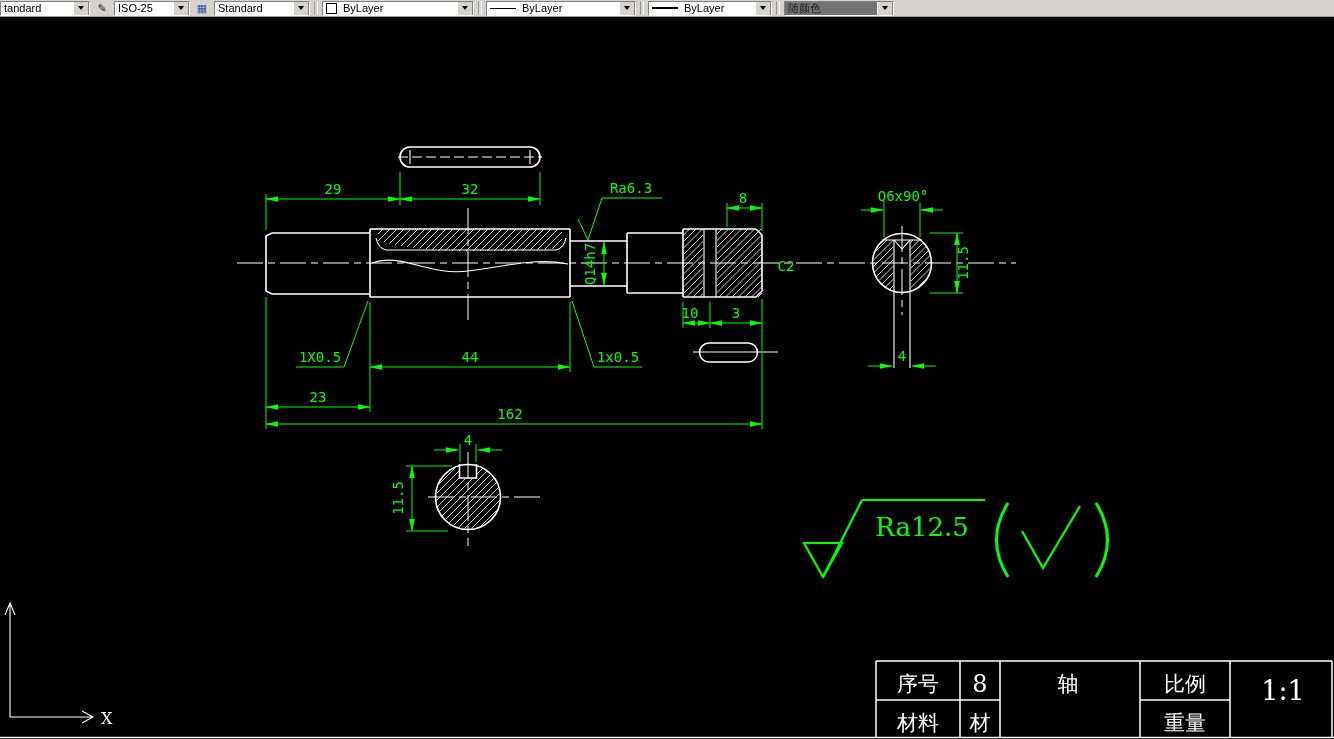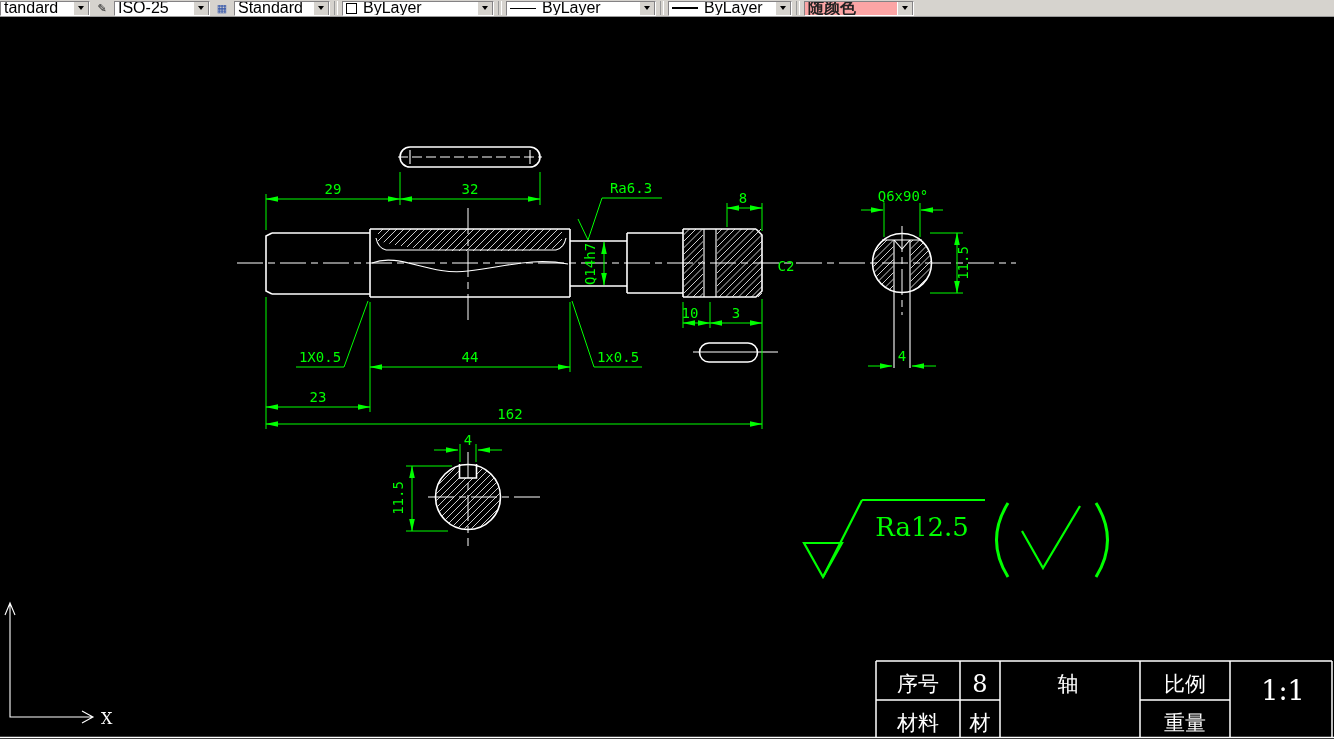--- a/index.html
+++ b/index.html
@@ -3,33 +3,33 @@
 <meta charset="utf-8">
 <style>
   html,body{margin:0;padding:0;background:#000;width:1334px;height:739px;overflow:hidden;
     font-family:"Liberation Sans",sans-serif;}
   .app{position:relative;width:1334px;height:739px;background:#000;}
   
   .toolbar{position:absolute;top:0;left:0;width:1334px;height:17px;background:#d6d3ce;
     display:flex;align-items:center;box-sizing:border-box;padding-left:0;border-bottom:1px solid #9a9a9a;}
   .combo{display:flex;align-items:center;height:15px;background:#fff;
     border:1px solid;border-color:#848284 #fff #fff #848284;box-sizing:border-box;
-    font-size:16px;color:#000;overflow:hidden;white-space:nowrap;}
+    font-size:11px;color:#000;overflow:hidden;white-space:nowrap;}
   .combo .combo-text{flex:1;padding:0 3px;overflow:hidden;font-family:"Liberation Sans",sans-serif;}
   .combo-btn{width:14px;height:13px;background:#d6d3ce;border:1px solid;
     border-color:#fff #848284 #848284 #fff;display:flex;align-items:center;justify-content:center;flex:none;}
   .arr{width:0;height:0;border-left:3px solid transparent;border-right:3px solid transparent;border-top:4px solid #000;}
   .ticon{width:18px;height:15px;display:flex;align-items:center;justify-content:center;
     font-size:11px;color:#222;margin:0 3px;flex:none;}
   .ticon.blue{color:#3355aa;}
   .sep{width:2px;height:14px;border-left:1px solid #9a9a9a;border-right:1px solid #fff;margin:0 4px;flex:none;}
   .swatch{width:9px;height:9px;background:#fff;border:1px solid #000;margin:0 3px;flex:none;}
   .lsample{width:26px;height:0;border-top:1px solid #000;margin:0 3px;flex:none;}
   .lsample.thick{border-top-width:2px;}
-  .combo.disabled{background:#fca5a5;color:#222;font-weight:bold;}
+  .combo.disabled{background:#737373;color:#222;}
   
   .canvas{position:absolute;top:17px;left:0;width:1334px;height:722px;background:#000;}
   svg text{user-select:none;}
   .dimtxt{fill:#00ff00;font-family:"DejaVu Sans Mono",monospace;font-size:14px;}
   .dimbig{fill:#00ff00;font-family:"DejaVu Serif",serif;font-size:26px;}
   .tbtxt{fill:#fff;font-family:"DejaVu Sans",sans-serif;font-size:21px;}
   .tbnum{fill:#fff;font-family:"DejaVu Serif",serif;font-size:24px;}
   .ucstxt{fill:#fff;font-family:"DejaVu Serif",serif;font-size:16px;}
   .outl{stroke:#fff;stroke-width:1.6;fill:none;}
   .thin{stroke:#fff;stroke-width:1.1;fill:none;}
@@ -46,21 +46,21 @@
 <div class="app">
 
   <div class="toolbar">
     <div class="combo" style="width:90px">
       <span class="combo-text">tandard</span>
       <span class="combo-btn">
           <span class="arr"></span>
         </span>
     </div>
     <div class="ticon">✎</div>
-    <div class="combo" style="width:96px">
+    <div class="combo" style="width:76px">
       <span class="combo-text">ISO-25</span>
       <span class="combo-btn">
           <span class="arr"></span>
         </span>
     </div>
     <div class="ticon blue">▦</div>
     <div class="combo" style="width:96px">
       <span class="combo-text">Standard</span>
       <span class="combo-btn">
           <span class="arr"></span>

